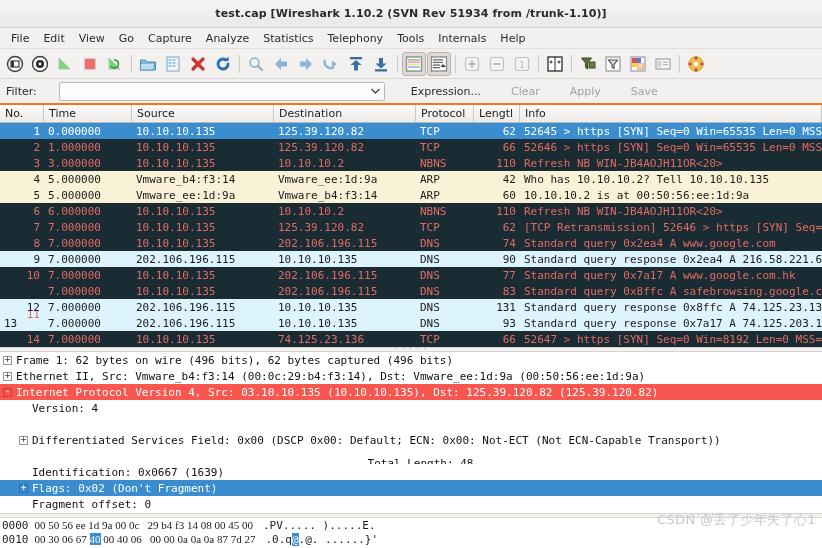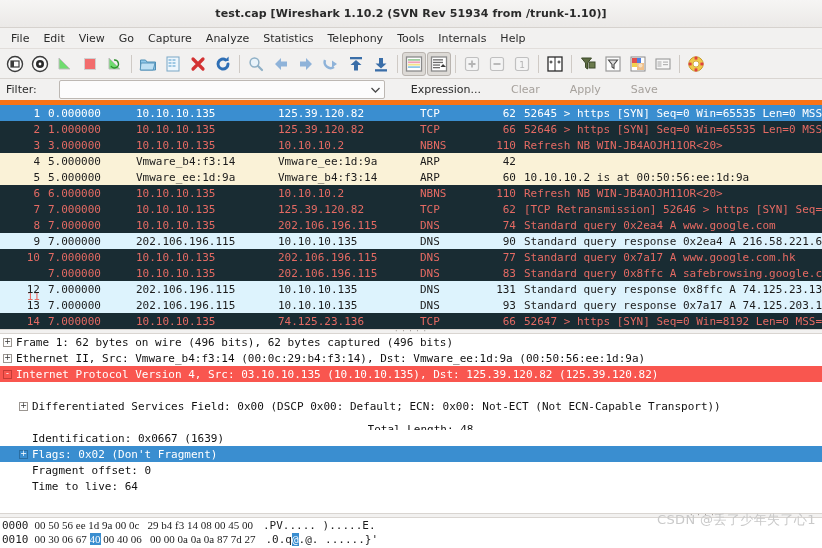--- a/index.html
+++ b/index.html
@@ -53,21 +53,21 @@
     display: flex; align-items: center; justify-content: center;
     border-radius: 3px; cursor: default; position: relative;
   }
   .tbtn.pressed { background: #dddad6; border: 1px solid #b9b4af; }
   .tsep { width: 1px; height: 18px; background: #cfcac5; margin: 0 3px; }
 
   
   .filterbar {
     height: 26px;
     background: #f2f1f0;
-    border-bottom: 5px solid #f97316;
+    border-bottom: 2px solid #f97316;
     display: flex; align-items: center;
     padding: 0 6px; gap: 22px;
     flex: 0 0 auto;
   }
   .filter-label { font-size: 11px; color: #2b2b2b; }
   .filter-combo {
     flex: 0 0 326px; height: 19px;
     background: #fcfcfc;
     border: 1px solid #bdb8b3;
     border-radius: 2px;
@@ -392,20 +392,29 @@
           </svg>
       </span>
     </div>
     <span class="filt-btn">Expression...</span>
     <span class="filt-btn disabled">Clear</span>
     <span class="filt-btn disabled">Apply</span>
     <span class="filt-btn disabled">Save</span>
   </div>
 
   <div class="packet-list">
+    <div class="plist-header" id="plist-header">
+        <div class="hcell" style="width: 44px; flex: 0 0 44px;">No.</div>
+        <div class="hcell" style="width: 88px; flex: 0 0 88px;">Time</div>
+        <div class="hcell" style="width: 142px; flex: 0 0 142px;">Source</div>
+        <div class="hcell" style="width: 142px; flex: 0 0 142px;">Destination</div>
+        <div class="hcell" style="width: 58px; flex: 0 0 58px;">Protocol</div>
+        <div class="hcell" style="width: 46px; flex: 0 0 46px;">Lengtl</div>
+        <div class="hcell" style="width: 302px; flex: 0 0 302px;">Info</div>
+      </div>
     <div class="plist-rows" id="plist-rows">
         <div class="prow r-sel">
           <div class="c c-no" style="flex: 0 0 44px; width: 44px; text-align: right;">1</div>
           <div class="c c-time" style="flex: 0 0 88px; width: 88px; text-align: left;">0.000000</div>
           <div class="c c-src" style="flex: 0 0 142px; width: 142px; text-align: left;">10.10.10.135</div>
           <div class="c c-dst" style="flex: 0 0 142px; width: 142px; text-align: left;">125.39.120.82</div>
           <div class="c c-proto" style="flex: 0 0 58px; width: 58px; text-align: left;">TCP</div>
           <div class="c c-len" style="flex: 0 0 46px; width: 46px; text-align: right;">62</div>
           <div class="c c-info" style="flex: 0 0 302px; width: 302px; text-align: left;">52645 &gt; https [SYN] Seq=0 Win=65535 Len=0 MSS=1460 SACK</div>
         </div>
@@ -427,20 +436,21 @@
           <div class="c c-len" style="flex: 0 0 46px; width: 46px; text-align: right;">110</div>
           <div class="c c-info" style="flex: 0 0 302px; width: 302px; text-align: left;">Refresh NB WIN-JB4AOJH11OR&lt;20&gt;</div>
         </div>
         <div class="prow r-cream">
           <div class="c c-no" style="flex: 0 0 44px; width: 44px; text-align: right;">4</div>
           <div class="c c-time" style="flex: 0 0 88px; width: 88px; text-align: left;">5.000000</div>
           <div class="c c-src" style="flex: 0 0 142px; width: 142px; text-align: left;">Vmware_b4:f3:14</div>
           <div class="c c-dst" style="flex: 0 0 142px; width: 142px; text-align: left;">Vmware_ee:1d:9a</div>
           <div class="c c-proto" style="flex: 0 0 58px; width: 58px; text-align: left;">ARP</div>
           <div class="c c-len" style="flex: 0 0 46px; width: 46px; text-align: right;">42</div>
+          <div class="c c-info" style="flex: 0 0 302px; width: 302px; text-align: left;">Who has 10.10.10.2?  Tell 10.10.10.135</div>
         </div>
         <div class="prow r-cream">
           <div class="c c-no" style="flex: 0 0 44px; width: 44px; text-align: right;">5</div>
           <div class="c c-time" style="flex: 0 0 88px; width: 88px; text-align: left;">5.000000</div>
           <div class="c c-src" style="flex: 0 0 142px; width: 142px; text-align: left;">Vmware_ee:1d:9a</div>
           <div class="c c-dst" style="flex: 0 0 142px; width: 142px; text-align: left;">Vmware_b4:f3:14</div>
           <div class="c c-proto" style="flex: 0 0 58px; width: 58px; text-align: left;">ARP</div>
           <div class="c c-len" style="flex: 0 0 46px; width: 46px; text-align: right;">60</div>
           <div class="c c-info" style="flex: 0 0 302px; width: 302px; text-align: left;">10.10.10.2 is at 00:50:56:ee:1d:9a</div>
         </div>
@@ -501,21 +511,21 @@
         <div class="prow r-light">
           <div class="c c-no" style="flex: 0 0 44px; width: 44px; text-align: right;">12</div>
           <div class="c c-time" style="flex: 0 0 88px; width: 88px; text-align: left;">7.000000</div>
           <div class="c c-src" style="flex: 0 0 142px; width: 142px; text-align: left;">202.106.196.115</div>
           <div class="c c-dst" style="flex: 0 0 142px; width: 142px; text-align: left;">10.10.10.135</div>
           <div class="c c-proto" style="flex: 0 0 58px; width: 58px; text-align: left;">DNS</div>
           <div class="c c-len" style="flex: 0 0 46px; width: 46px; text-align: right;">131</div>
           <div class="c c-info" style="flex: 0 0 302px; width: 302px; text-align: left;">Standard query response 0x8ffc  A 74.125.23.136 A 74.1</div>
         </div>
         <div class="prow r-light">
-          <div class="c c-no" style="flex: 0 0 44px; width: 44px; text-align: right;">13</div>
+          <div class="c c-no" style="flex: 0 0 44px; width: 44px; text-align: left;">13</div>
           <div class="c c-time" style="flex: 0 0 88px; width: 88px; text-align: left;">7.000000</div>
           <div class="c c-src" style="flex: 0 0 142px; width: 142px; text-align: left;">202.106.196.115</div>
           <div class="c c-dst" style="flex: 0 0 142px; width: 142px; text-align: left;">10.10.10.135</div>
           <div class="c c-proto" style="flex: 0 0 58px; width: 58px; text-align: left;">DNS</div>
           <div class="c c-len" style="flex: 0 0 46px; width: 46px; text-align: right;">93</div>
           <div class="c c-info" style="flex: 0 0 302px; width: 302px; text-align: left;">Standard query response 0x7a17  A 74.125.203.199</div>
         </div>
         <div class="prow r-dark">
           <div class="c c-no" style="flex: 0 0 44px; width: 44px; text-align: right;">14</div>
           <div class="c c-time" style="flex: 0 0 88px; width: 88px; text-align: left;">7.000000</div>
@@ -540,20 +550,24 @@
       <div class="drow " style="padding-left: 3px;">
         <span class="twisty">+</span>
         <span class="dtext">Ethernet II, Src: Vmware_b4:f3:14 (00:0c:29:b4:f3:14), Dst: Vmware_ee:1d:9a (00:50:56:ee:1d:9a)</span>
       </div>
       <div class="drow sel-red" style="padding-left: 3px;">
         <span class="twisty">-</span>
         <span class="dtext">Internet Protocol Version 4, Src: 03.10.10.135 (10.10.10.135), Dst: 125.39.120.82 (125.39.120.82)</span>
       </div>
       <div class="drow " style="padding-left: 19px;">
         <span class="twisty empty"></span>
+        <span class="dtext">Version: 4</span>
+      </div>
+      <div class="drow " style="padding-left: 19px;">
+        <span class="twisty empty"></span>
       </div>
       <div class="drow " style="padding-left: 19px;">
         <span class="twisty">+</span>
         <span class="dtext">Differentiated Services Field: 0x00 (DSCP 0x00: Default; ECN: 0x00: Not-ECT (Not ECN-Capable Transport))</span>
       </div>
       <div class="drow " style="padding-left: 19px; flex-direction: column;">
         <span class="twisty empty"></span>
         <span class="dtext">Total Length: 48</span>
       </div>
       <div class="drow " style="padding-left: 19px;">

